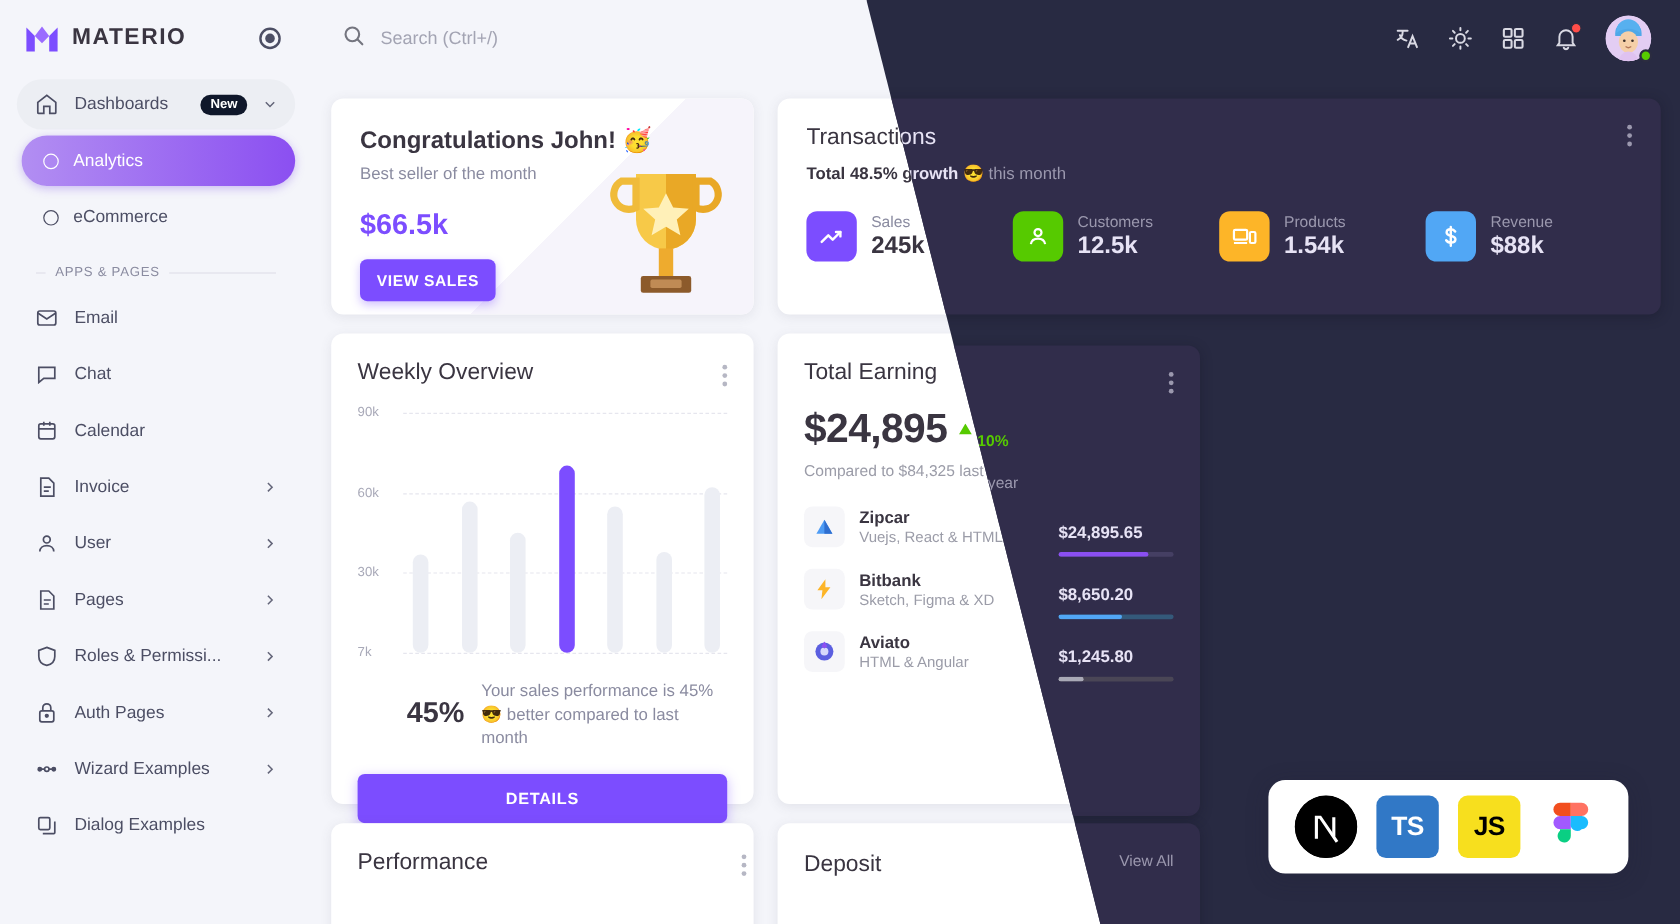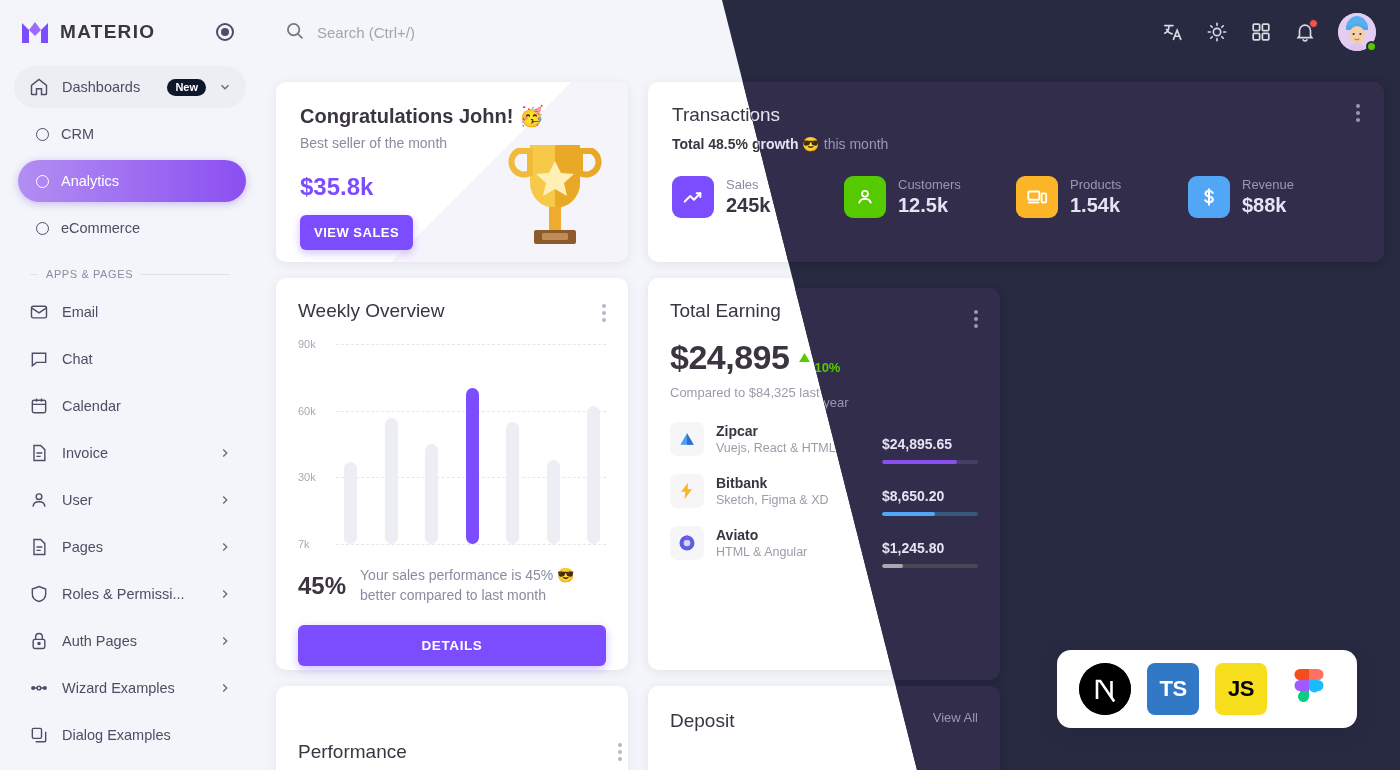--- a/index.html
+++ b/index.html
@@ -157,21 +157,21 @@
   
   #weekly { left: 16px; top: 214px; width: 352px; height: 392px; }
   #weekly .hd { display: flex; align-items: flex-end; padding: 22px 22px 0 22px; }
   .chart-area { position: relative; height: 200px; margin: 22px 22px 0 22px; }
   .gridline { position: absolute; left: 38px; right: 0; border-top: 1.5px dashed #e6e6ee; }
   .ytick { position: absolute; left: 0; font-size: 11px; color: #a8a9b8; transform: translateY(-50%); }
   .bars { position: absolute; left: 46px; right: 6px; bottom: 0; top: 0; display: flex; align-items: flex-end; justify-content: space-between; }
   .bar { width: 13px; border-radius: 7px; background: #eceef4; }
   .bar.on { background: #7c4dff; }
   .perf { display: flex; align-items: center; gap: 14px; padding: 22px 22px 0 22px; }
-  .perf-num { font-size: 24px; font-weight: bold; color: #3a3541; }
+  .perf-num { font-size: 24px; font-weight: bold; color: #3a3541; margin-left: 41px; }
   .perf-txt { font-size: 14px; color: #8a8ba0; line-height: 1.4; }
   .btn-wide {
     display: block; width: calc(100% - 44px); margin: 20px 22px 0 22px;
     background: #7c4dff; color: #fff; font-size: 13.5px; font-weight: bold;
     letter-spacing: .6px; border: none; border-radius: 6px; padding: 13px 0;
     cursor: pointer; font-family: "Liberation Sans", sans-serif;
     box-shadow: 0 3px 10px rgba(124,77,255,.35);
   }
 
   
@@ -210,21 +210,21 @@
   .np-circle { width: 40px; height: 40px; border-radius: 50%; background: #7c4dff; display: flex; align-items: center; justify-content: center; }
 
   #count-card { left: 948px; top: 428px; width: 168px; height: 178px; }
   .cc-val { font-size: 22px; font-weight: normal; color: #e7e3f5; padding: 22px 18px 0 18px; }
   .cc-bars { display: flex; align-items: flex-end; justify-content: space-between; padding: 24px 20px 0 20px; height: 100px; }
   .cc-bar { width: 9px; height: 88px; border-radius: 6px; background: #3e3a57; position: relative; overflow: hidden; }
   .cc-bar i { position: absolute; left: 0; right: 0; bottom: 0; border-radius: 6px; display: block; }
 
   
   #performance { left: 16px; top: 622px; width: 352px; height: 150px; }
-  #performance .hd { display: flex; align-items: center; padding: 22px 6px 0 22px; margin-top: 33px; }
+  #performance .hd { display: flex; align-items: flex-end; padding: 22px 6px 0 22px; }
   #deposit { left: 388px; top: 622px; width: 352px; height: 150px; }
   .dep-hd { display: flex; align-items: flex-start; padding: 24px 22px 0 22px; }
   .dep-title { font-size: 19px; flex: 1; }
   .view-all { font-size: 13px; color: #9b9ca8; cursor: pointer; }
   #withdraw { left: 760px; top: 622px; width: 356px; height: 150px; }
   .wd-hd { display: flex; align-items: center; padding: 26px 20px 0 20px; }
   .wd-title { font-size: 19px; flex: 1; color: #e7e3f5; }
   .wd-divider { position: absolute; left: 0; top: 26px; width: 1px; height: 46px; background: #4a4663; }
 
   
@@ -271,24 +271,20 @@
         <span class="lbl">Dashboards</span>
         <span class="badge-new">New</span>
         <span class="chev">
           <svg viewBox="0 0 24 24" width="14" height="14" fill="none" stroke="#4c4e64" stroke-width="2.2">
               <path d="M6 9l6 6 6-6"></path>
             </svg>
         </span>
       </div>
 
       <div class="nav-sub">
-        <div class="nav-item">
-          <span class="subdot"></span>
-          <span class="lbl">CRM</span>
-        </div>
         <div class="nav-item active">
           <span class="subdot"></span>
           <span class="lbl">Analytics</span>
         </div>
         <div class="nav-item">
           <span class="subdot"></span>
           <span class="lbl">eCommerce</span>
         </div>
       </div>
 
@@ -422,21 +418,21 @@
     </nav>
   </aside>
 
   <div class="content">
 
     <section class="card" id="congrats">
       <div class="cg-tri"></div>
       <div class="inner">
         <div class="cg-title">Congratulations John! 🥳</div>
         <div class="cg-sub">Best seller of the month</div>
-        <div class="cg-amt">$35.8k</div>
+        <div class="cg-amt">$66.5k</div>
         <button class="btn">VIEW SALES</button>
       </div>
       <span class="trophy">
         <svg viewBox="0 0 110 125" width="110" height="125">
           <path d="M30 12h50v38a25 25 0 01-50 0z" fill="#f7c948"></path>
           <path d="M55 12h25v38a25 25 0 01-25 25z" fill="#e9a826"></path>
           <path d="M30 18H18a12 12 0 0012 22z" fill="none" stroke="#f0bb3a" stroke-width="6"></path>
           <path d="M80 18h12a12 12 0 01-12 22z" fill="none" stroke="#e9a826" stroke-width="6"></path>
           <path d="M55 28l6 12 13 1-10 9 3 13-12-7-12 7 3-13-10-9 13-1z" fill="#fff0b8"></path>
           <rect x="49" y="74" width="12" height="24" fill="#eeab2e"></rect>

